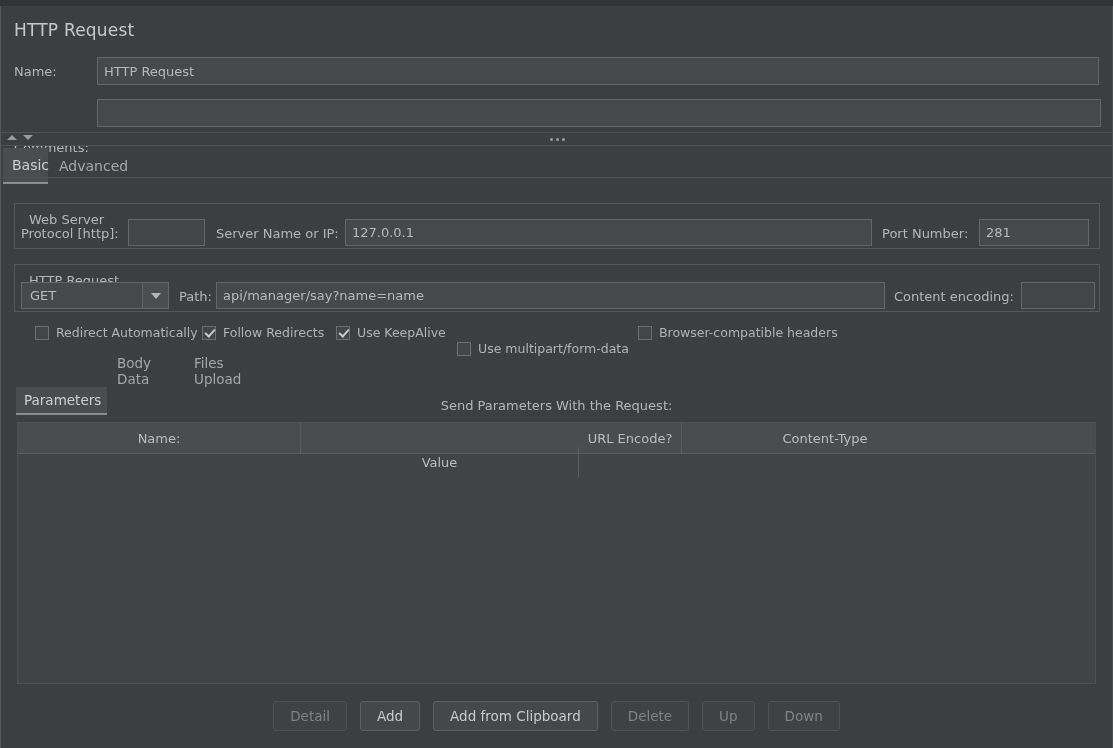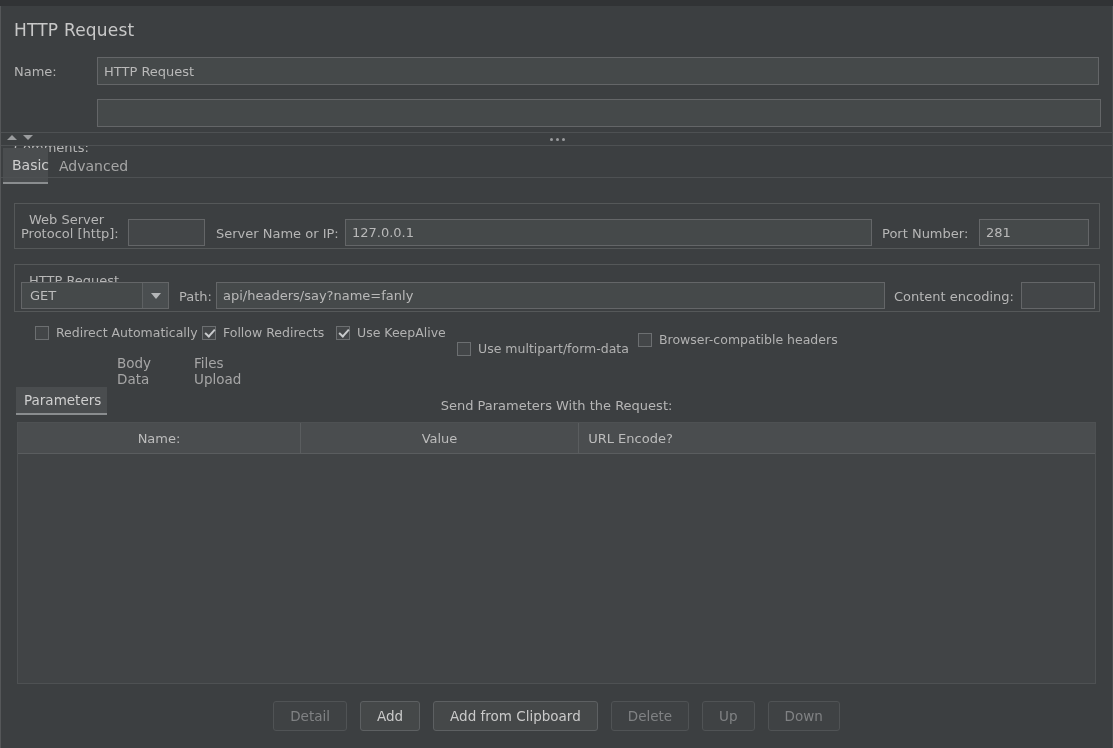--- a/index.html
+++ b/index.html
@@ -233,21 +233,21 @@
     width: 4px; height: 8px;
     border: solid #c9cbcd;
     border-width: 0 2px 2px 0;
     transform: rotate(42deg);
   }
   .chk .lbl { font-size: 12.5px; color: #b2b2b2; white-space: nowrap; }
   #chk-0 { left: 35px; }
   #chk-1 { left: 202px; }
   #chk-2 { left: 336px; }
   #chk-3 { left: 457px; margin-top: 16px; }
-  #chk-4 { left: 638px; margin-top: 7px; }
+  #chk-4 { left: 638px; }
 
   
   .inner-tabstrip {
     position: absolute;
     left: 16px; top: 357px;
     height: 29px;
   }
   .itab {
     position: absolute;
     top: 0; height: 28px;
@@ -390,21 +390,21 @@
   <div class="group-legend" id="lg-httprequest">HTTP Request</div>
 
   <div class="combo">
     <span class="val">GET</span>
     <span class="arrowbox">
       <span class="tri tri-down"></span>
     </span>
   </div>
 
   <div class="row-label" id="path-label">Path:</div>
-  <div class="field" id="path-input">api/headers/say?name=fanly</div>
+  <div class="field" id="path-input">api/manager/say?name=name</div>
 
   <div class="row-label" id="encoding-label">Content encoding:</div>
   <div class="field empty" id="encoding-input"></div>
 
   <div class="chk" id="chk-0">
     <span class="box"></span>
     <span class="lbl">Redirect Automatically</span>
   </div>
   <div class="chk on" id="chk-1">
     <span class="box"></span>
@@ -427,22 +427,23 @@
     <div class="itab selected" id="itab-0">Parameters</div>
     <div class="itab" id="itab-1">Body Data</div>
     <div class="itab" id="itab-2">Files Upload</div>
   </div>
 
   <div id="send-caption">Send Parameters With the Request:</div>
 
   <div class="table-wrap">
     <div class="thead" id="table-head">
         <div class="th" style="width: 283px;">Name:</div>
-        <div class="th" style="width: 278px;">Value</div>
+        <div class="th" style="width: 278px; margin-top: 24px;">Value</div>
         <div class="th" style="width: 103px;">URL Encode?</div>
+        <div class="th" style="width: 286px;">Content-Type</div>
       </div>
     <div class="tbody"></div>
   </div>
 
   <div class="btnrow" id="button-row">
       <div class="btn disabled">Detail</div>
       <div class="btn">Add</div>
       <div class="btn">Add from Clipboard</div>
       <div class="btn disabled">Delete</div>
       <div class="btn disabled">Up</div>

